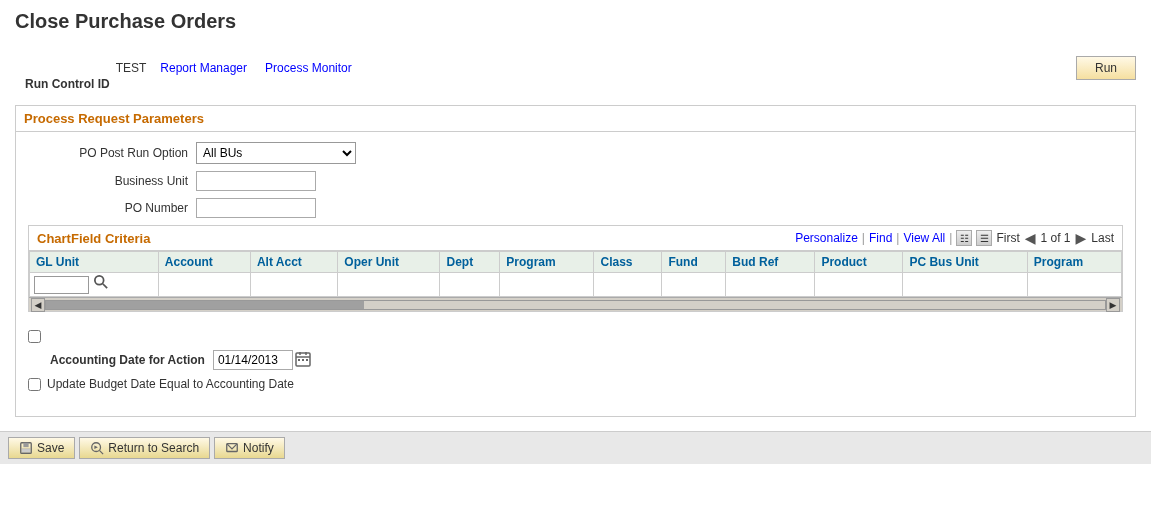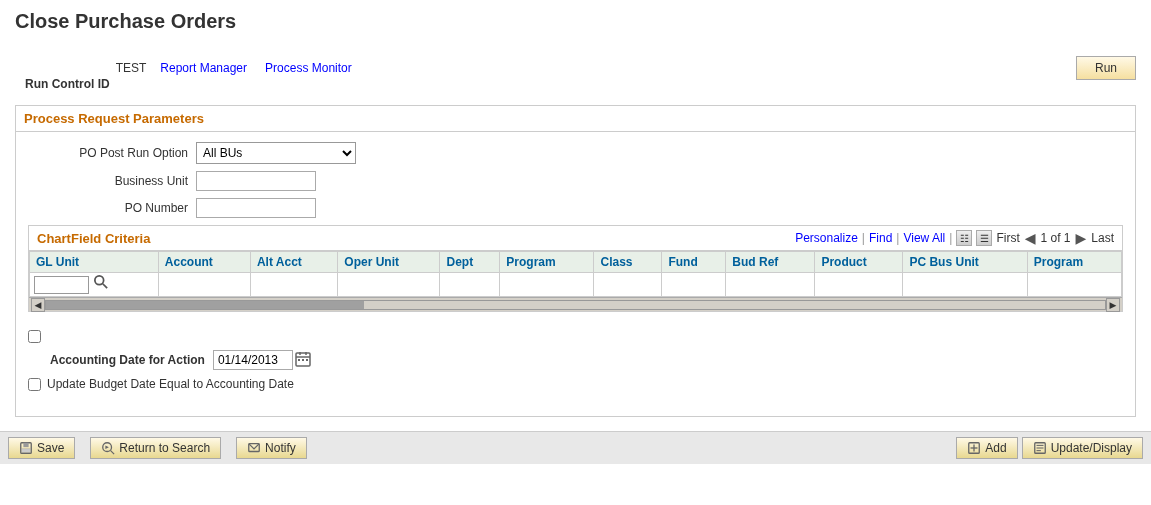--- a/index.html
+++ b/index.html
@@ -246,21 +246,21 @@
       border-top: 1px solid #ccc;
       background: #e8e8e8;
       padding: 5px 8px;
       display: flex;
       align-items: center;
       justify-content: space-between;
       margin: 0 -15px -10px -15px;
     }
     .toolbar-left {
       display: flex;
-      gap: 15px;
+      gap: 4px;
     }
     .toolbar-right {
       display: flex;
       gap: 4px;
     }
     .toolbar-btn {
       display: flex;
       align-items: center;
       gap: 4px;
       background: linear-gradient(to bottom, #fff9e6, #e8d890);
@@ -444,34 +444,15 @@
         <span>Return to Search</span>
       </button>
       <button class="toolbar-btn">
         <svg width="14" height="14" viewBox="0 0 16 16">
           <rect x="2" y="3" width="12" height="9" rx="1" fill="none" stroke="#666" stroke-width="1.5"></rect>
           <polyline points="2,3 8,9 14,3" fill="none" stroke="#666" stroke-width="1.5"></polyline>
         </svg>
         <span>Notify</span>
       </button>
     </div>
-    <div class="toolbar-right">
-      <button class="toolbar-btn">
-        <svg width="14" height="14" viewBox="0 0 16 16">
-          <rect x="2" y="2" width="12" height="12" rx="1" fill="none" stroke="#666" stroke-width="1.5"></rect>
-          <line x1="8" y1="4" x2="8" y2="12" stroke="#666" stroke-width="1.5"></line>
-          <line x1="4" y1="8" x2="12" y2="8" stroke="#666" stroke-width="1.5"></line>
-        </svg>
-        <span>Add</span>
-      </button>
-      <button class="toolbar-btn">
-        <svg width="14" height="14" viewBox="0 0 16 16">
-          <rect x="2" y="2" width="12" height="12" rx="1" fill="none" stroke="#666" stroke-width="1.5"></rect>
-          <line x1="4" y1="5" x2="12" y2="5" stroke="#666" stroke-width="1.2"></line>
-          <line x1="4" y1="8" x2="12" y2="8" stroke="#666" stroke-width="1.2"></line>
-          <line x1="4" y1="11" x2="9" y2="11" stroke="#666" stroke-width="1.2"></line>
-        </svg>
-        <span>Update/Display</span>
-      </button>
-    </div>
   </div>
 
 </div>
 
 </body></html>

